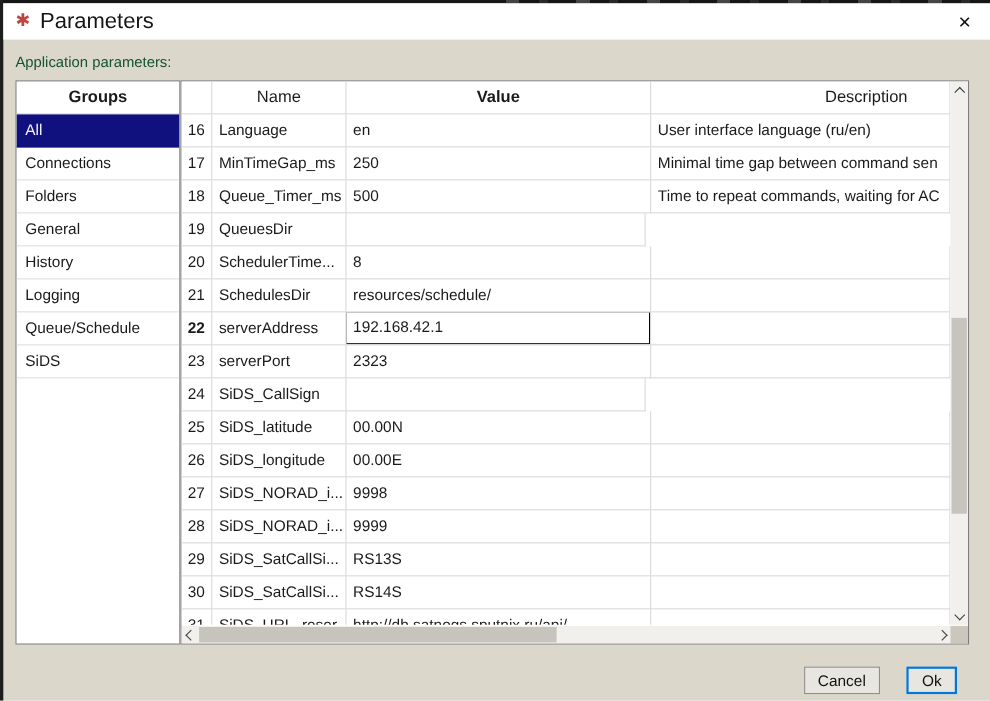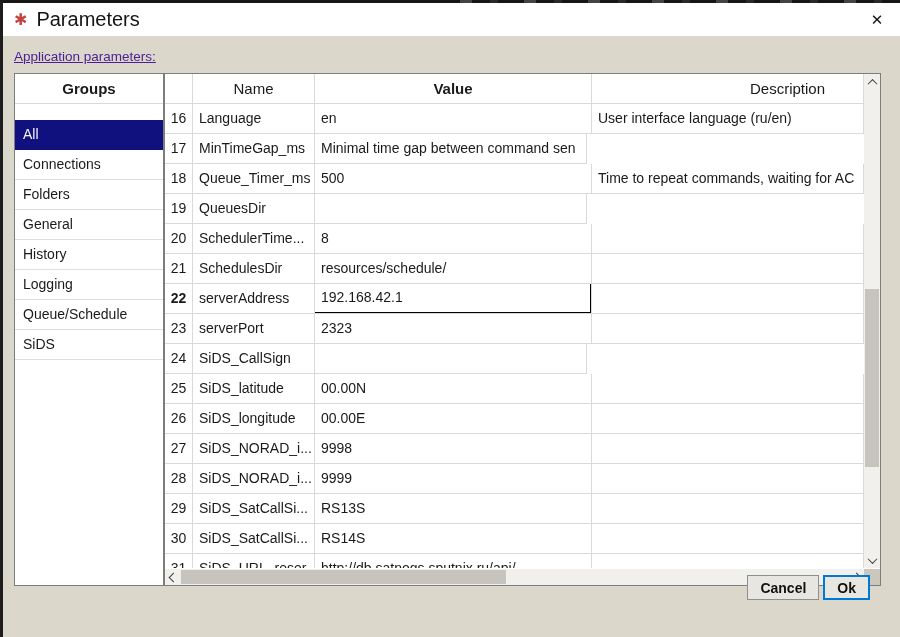--- a/index.html
+++ b/index.html
@@ -15,30 +15,30 @@
   .left-strip{position:absolute;left:0;top:0;width:3px;height:637px;background:#1d1d1d;}
 
   
   .titlebar{position:absolute;left:3px;top:3px;right:0;height:33px;background:#ffffff;
     display:flex;align-items:center;padding-left:11px;box-sizing:border-box;}
   .app-icon{font-size:16px;line-height:16px;margin-right:9px;}
   .title-text{font-size:20px;color:#141414;}
   .close-btn{margin-left:auto;width:46px;height:33px;display:flex;align-items:center;justify-content:center;
     font-size:15px;color:#111;cursor:default;}
 
-  .caption-label{position:absolute;left:14px;top:49px;font-size:13.5px;color:#4c1d95;text-decoration:underline;}
+  .caption-label{position:absolute;left:14px;top:49px;font-size:13.5px;color:#14532d;}
 
   
   .groups-panel{position:absolute;left:14px;top:73px;width:150px;height:513px;background:#fff;
     border:1px solid #7d7d7d;box-sizing:border-box;overflow:hidden;}
   .groups-header{height:29px;line-height:29px;text-align:center;font-weight:bold;font-size:15px;
     border-bottom:1px solid #d9d9d9;}
   .group-item{height:29px;line-height:29px;padding-left:8px;font-size:14px;border-bottom:1px solid #dedede;
     white-space:nowrap;overflow:hidden;cursor:default;}
-  .group-item.selected{background:#10107e;color:#f4f4f4;border-bottom-color:#10107e;margin-top:16px;}
+  .group-item.selected{background:#10107e;color:#f4f4f4;border-bottom-color:#10107e;}
 
   
   .table-panel{position:absolute;left:164px;top:73px;width:717px;height:513px;background:#fff;
     border:1px solid #7d7d7d;box-sizing:border-box;overflow:hidden;}
   .table-content{position:absolute;left:0;top:0;width:699px;height:494px;overflow:hidden;background:#fff;}
   .thead{display:flex;height:30px;}
   .cell{box-sizing:border-box;border-right:1px solid #d9d9d9;border-bottom:1px solid #d9d9d9;
     overflow:hidden;white-space:nowrap;height:30px;line-height:29px;font-size:14px;}
   .hcell{font-size:15px;}
   .c-num{width:28px;text-align:center;flex:none;}
@@ -62,21 +62,21 @@
   .hs-left{left:0;top:0;} .hs-right{right:0;top:0;}
   .vs-thumb{position:absolute;left:1px;right:1px;top:215px;height:178px;background:#c7c4bd;}
   .hs-thumb{position:absolute;top:1px;bottom:1px;left:16px;width:325px;background:#c7c4bd;}
   .chev{display:inline-block;width:6px;height:6px;border-right:1.6px solid #3f3f3f;border-bottom:1.6px solid #3f3f3f;}
   .chev.up{transform:rotate(-135deg) translate(-1px,-1px);}
   .chev.down{transform:rotate(45deg) translate(-1px,-1px);}
   .chev.left{transform:rotate(135deg);}
   .chev.right{transform:rotate(-45deg);}
 
   
-  .btn-row{position:absolute;top:575px;right:30px;display:flex;gap:4px;font-weight:bold;}
+  .btn-row{position:absolute;top:606px;right:30px;display:flex;gap:24px;}
   .btn{height:25px;box-sizing:border-box;padding:0 12px;font-size:14px;color:#111;
     background:#e8e6e1;border:1px solid #8f8f8f;display:flex;align-items:center;justify-content:center;cursor:default;}
   .btn.ok{border:2px solid #0078d7;min-width:40px;}
   .btn.cancel{min-width:58px;}
 </style>
 </head>
 <body>
 
 <div class="top-strip">
     <div class="marks"></div>
@@ -116,20 +116,21 @@
     <div id="table-rows">
         <div class="trow">
           <div class="cell c-num">16</div>
           <div class="cell c-name">Language</div>
           <div class="cell c-value">en</div>
           <div class="cell c-desc">User interface language (ru/en)</div>
         </div>
         <div class="trow">
           <div class="cell c-num">17</div>
           <div class="cell c-name">MinTimeGap_ms</div>
+          <div class="cell c-value">250</div>
           <div class="cell c-desc">Minimal time gap between command sen</div>
         </div>
         <div class="trow">
           <div class="cell c-num">18</div>
           <div class="cell c-name">Queue_Timer_ms</div>
           <div class="cell c-value">500</div>
           <div class="cell c-desc">Time to repeat commands, waiting for AC</div>
         </div>
         <div class="trow">
           <div class="cell c-num">19</div>

